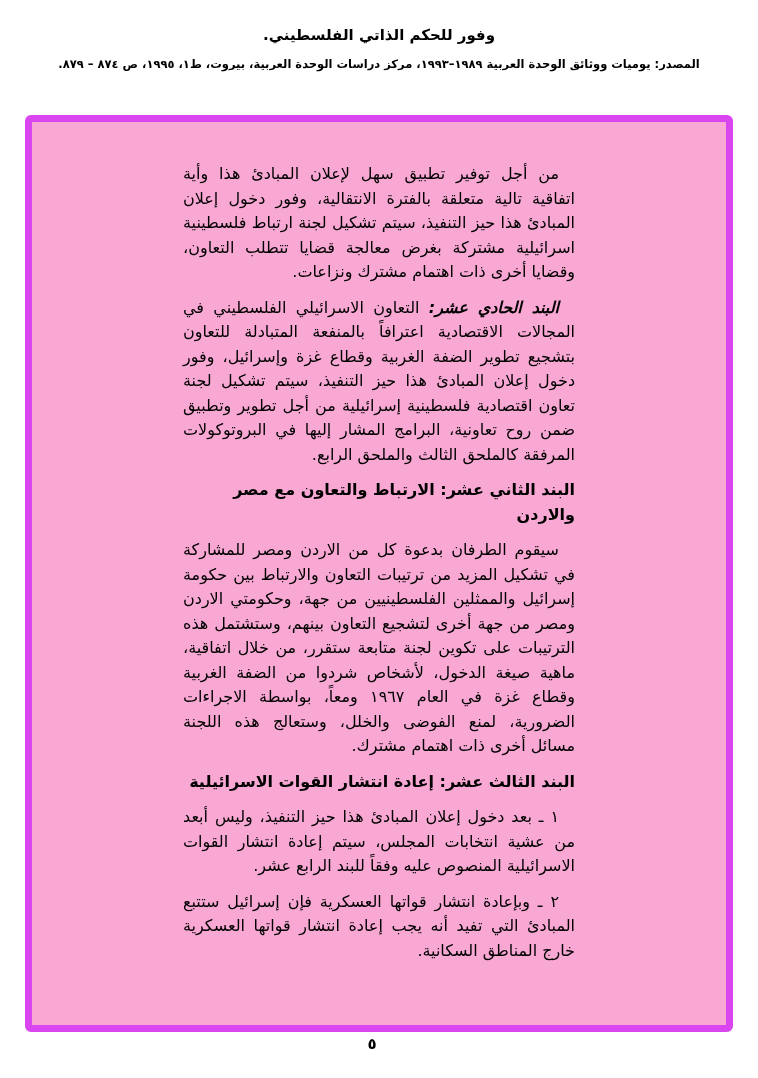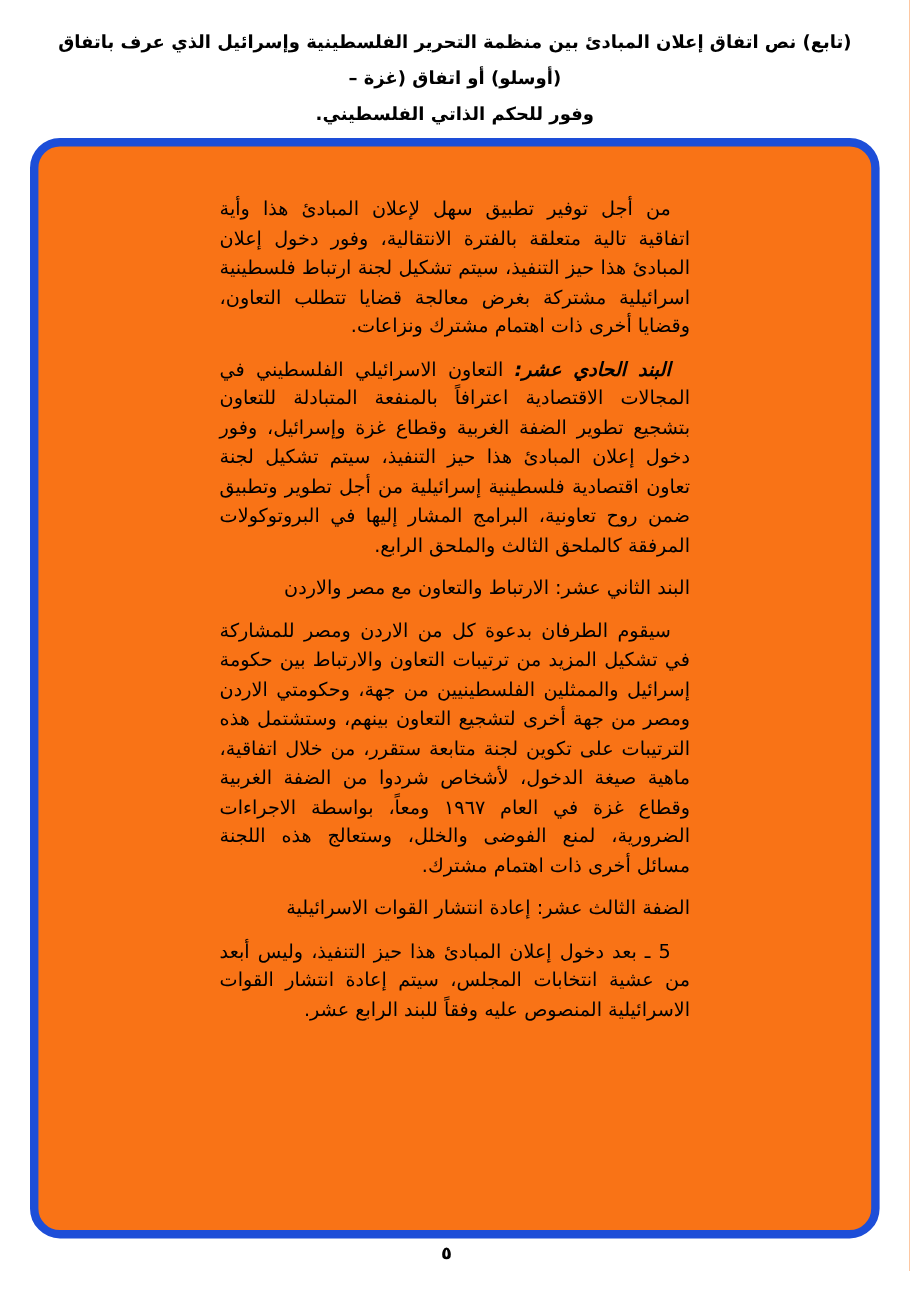--- a/index.html
+++ b/index.html
@@ -25,65 +25,65 @@
   .source-line {
     font-weight: bold;
     font-size: 11.5px;
     line-height: 18px;
     margin-top: 5px;
   }
   .doc-frame {
     position: absolute;
     left: 25px; top: 115px;
     width: 694px; height: 903px;
-    border: 7px solid #1d4ed8;
-    border-radius: 25px;
-    background: #f97316;
+    border: 7px solid #d946ef;
+    border-radius: 6px;
+    background: #f9a8d4;
     box-sizing: content-box;
   }
   .text-column {
     margin: 40px auto 0 auto;
     width: 392px;
     direction: rtl;
     text-align: justify;
     font-size: 16px;
     line-height: 24.5px;
   }
   .text-column p {
     margin: 0 0 11px 0;
     text-indent: 16px;
   }
   .text-column .section-heading {
-    font-weight: normal;
+    font-weight: bold;
     text-indent: 0;
     margin: 4px 0 11px 0;
     text-align: right;
   }
   .lead { font-weight: bold; font-style: italic; }
   .page-number {
     position: absolute;
     top: 1035px; left: 25px; width: 694px;
     text-align: center;
     font-size: 15px;
     font-weight: bold;
   }
 </style>
 </head>
 <body>
 
 <div class="page-header">
-  <div class="title-line">(تابع) نص اتفاق إعلان المبادئ بين منظمة التحرير الفلسطينية وإسرائيل الذي عرف باتفاق (أوسلو) أو اتفاق (غزة –</div>
   <div class="title-line">وفور للحكم الذاتي الفلسطيني.</div>
   <div class="source-line">المصدر: يوميات ووثائق الوحدة العربية ١٩٨٩–١٩٩٣، مركز دراسات الوحدة العربية، بيروت، ط١، ١٩٩٥، ص ٨٧٤ – ٨٧٩.</div>
 </div>
 
 <div class="doc-frame">
   <div class="text-column">
     <p>من أجل توفير تطبيق سهل لإعلان المبادئ هذا وأية اتفاقية تالية متعلقة بالفترة الانتقالية، وفور دخول إعلان المبادئ هذا حيز التنفيذ، سيتم تشكيل لجنة ارتباط فلسطينية اسرائيلية مشتركة بغرض معالجة قضايا تتطلب التعاون، وقضايا أخرى ذات اهتمام مشترك ونزاعات.</p>
     <p><span class="lead">البند الحادي عشر:</span><span> التعاون الاسرائيلي الفلسطيني في المجالات الاقتصادية اعترافاً بالمنفعة المتبادلة للتعاون بتشجيع تطوير الضفة الغربية وقطاع غزة وإسرائيل، وفور دخول إعلان المبادئ هذا حيز التنفيذ، سيتم تشكيل لجنة تعاون اقتصادية فلسطينية إسرائيلية من أجل تطوير وتطبيق ضمن روح تعاونية، البرامج المشار إليها في البروتوكولات المرفقة كالملحق الثالث والملحق الرابع.</span></p>
     <div class="section-heading">البند الثاني عشر: الارتباط والتعاون مع مصر والاردن</div>
     <p>سيقوم الطرفان بدعوة كل من الاردن ومصر للمشاركة في تشكيل المزيد من ترتيبات التعاون والارتباط بين حكومة إسرائيل والممثلين الفلسطينيين من جهة، وحكومتي الاردن ومصر من جهة أخرى لتشجيع التعاون بينهم، وستشتمل هذه الترتيبات على تكوين لجنة متابعة ستقرر، من خلال اتفاقية، ماهية صيغة الدخول، لأشخاص شردوا من الضفة الغربية وقطاع غزة في العام ١٩٦٧ ومعاً، بواسطة الاجراءات الضرورية، لمنع الفوضى والخلل، وستعالج هذه اللجنة مسائل أخرى ذات اهتمام مشترك.</p>
-    <div class="section-heading">الضفة الثالث عشر: إعادة انتشار القوات الاسرائيلية</div>
-    <p>5 ـ بعد دخول إعلان المبادئ هذا حيز التنفيذ، وليس أبعد من عشية انتخابات المجلس، سيتم إعادة انتشار القوات الاسرائيلية المنصوص عليه وفقاً للبند الرابع عشر.</p>
+    <div class="section-heading">البند الثالث عشر: إعادة انتشار القوات الاسرائيلية</div>
+    <p>١ ـ بعد دخول إعلان المبادئ هذا حيز التنفيذ، وليس أبعد من عشية انتخابات المجلس، سيتم إعادة انتشار القوات الاسرائيلية المنصوص عليه وفقاً للبند الرابع عشر.</p>
+    <p>٢ ـ وبإعادة انتشار قواتها العسكرية فإن إسرائيل ستتبع المبادئ التي تفيد أنه يجب إعادة انتشار قواتها العسكرية خارج المناطق السكانية.</p>
   </div>
 </div>
 
 <div class="page-number">٥</div>
 
 </body></html>

